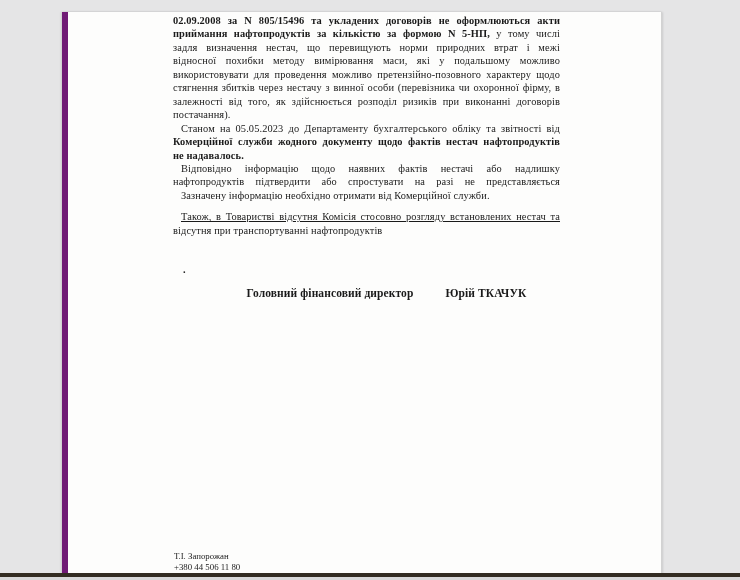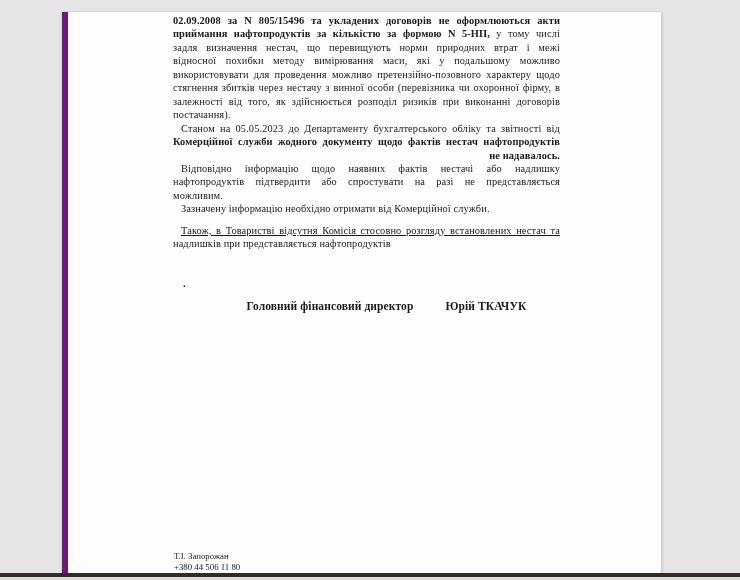--- a/index.html
+++ b/index.html
@@ -24,21 +24,21 @@
     position: absolute;
     left: 105px; top: 2px;
     width: 387px;
     color: var(--text, #1a1a1a);
     font-size: 10.4px;
     line-height: 13.45px;
     letter-spacing: 0.1px;
   }
   .ln { min-height: 13.45px; }
   .j { text-align: justify; text-align-last: justify; }
-  .b { font-weight: bold; text-align: right; }
+  .b { font-weight: bold; }
   .ind { text-indent: 8px; }
   .gap { margin-top: 8px; text-decoration: underline; }
   .stray { margin-top: 26px; padding-left: 10px; font-weight: bold; }
   .sig-row {
     margin-top: 10px;
     display: flex;
     justify-content: center;
     padding-left: 40px;
     font-weight: bold;
     font-size: 11.5px;
@@ -83,24 +83,23 @@
     <div class="ln j">відносної похибки методу вимірювання маси, які у подальшому можливо</div>
     <div class="ln j">використовувати для проведення можливо претензійно-позовного характеру щодо</div>
     <div class="ln j">стягнення збитків через нестачу з винної особи (перевізника чи охоронної фірму, в</div>
     <div class="ln j">залежності від того, як здійснюється розподіл ризиків при виконанні договорів</div>
     <div class="ln">постачання).</div>
     <div class="ln j ind">Станом на 05.05.2023 до Департаменту бухгалтерського обліку та звітності від</div>
     <div class="ln j b">Комерційної служби жодного документу щодо фактів нестач нафтопродуктів</div>
     <div class="ln b">не надавалось.</div>
     <div class="ln j ind">Відповідно інформацію щодо наявних фактів нестачі або надлишку</div>
     <div class="ln j">нафтопродуктів підтвердити або спростувати на разі не представляється</div>
-    <div class="ln">можливим.</div>
     <div class="ln ind">Зазначену інформацію необхідно отримати від Комерційної служби.</div>
     <div class="ln j ind gap">Також, в Товаристві відсутня Комісія стосовно розгляду встановлених нестач та</div>
-    <div class="ln">надлишків при представляється нафтопродуктів</div>
+    <div class="ln">відсутня при транспортуванні нафтопродуктів</div>
 
     <div class="ln stray">.</div>
 
     <div class="sig-row">
       <span>Головний фінансовий директор</span>
       <span>Юрій ТКАЧУК</span>
     </div>
   </div>
 
   <div class="footer-contact">

